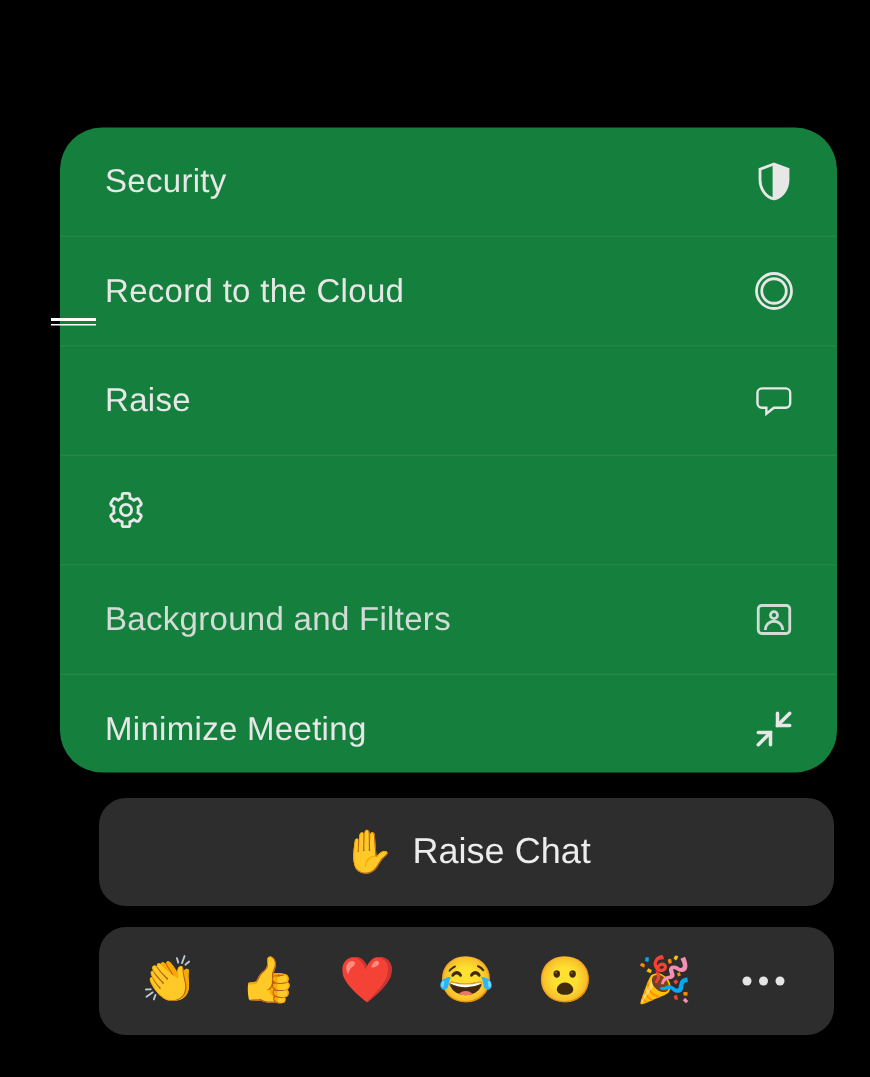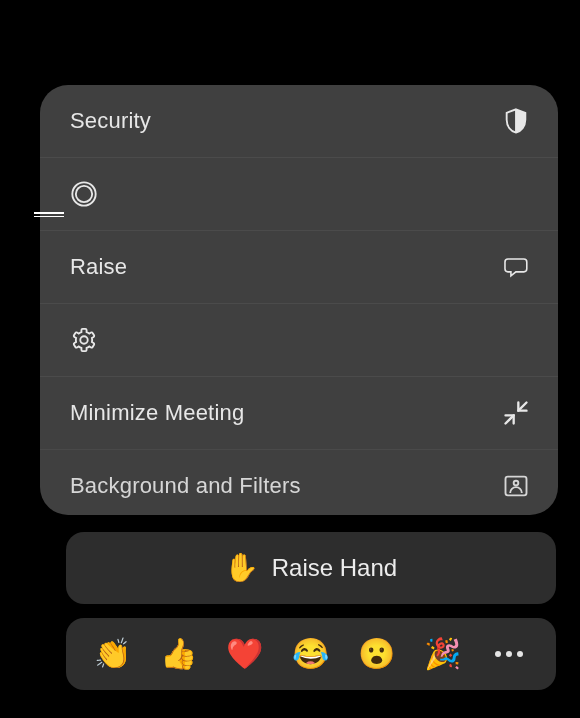--- a/index.html
+++ b/index.html
@@ -5,21 +5,21 @@
   * { box-sizing: border-box; margin: 0; padding: 0; }
   html, body { width: 580px; height: 718px; background: #000; font-family: -apple-system, "Helvetica Neue", Arial, sans-serif; overflow: hidden; }
   body { position: relative; }
 
   .panel {
     position: absolute;
     left: 40px;
     top: 85px;
     width: 518px;
     height: 430px;
-    background: #404040;
+    background: #15803d;
     border-radius: 28px;
     overflow: hidden;
   }
 
   .menu-list {
     display: flex;
     flex-direction: column;
     padding: 0;
   }
 
@@ -133,20 +133,21 @@
       <span class="icon">
         <svg viewBox="0 0 24 24" fill="none" stroke="#e7e7e7" stroke-width="1.6">
           <path d="M12 2 L20 5 V11 C20 16.5 16.5 21 12 22 C7.5 21 4 16.5 4 11 V5 Z"></path>
           <path d="M12 2 V22" stroke="#e7e7e7"></path>
           <path d="M12 2 L20 5 V11 C20 16.5 16.5 21 12 22 Z" fill="#e7e7e7" stroke="none"></path>
         </svg>
       </span>
     </div>
 
     <div class="menu-item">
+      <span class="label">Record to the Cloud</span>
       <span class="icon">
         <svg viewBox="0 0 24 24" fill="none" stroke="#e7e7e7" stroke-width="1.6">
           <circle cx="12" cy="12" r="10"></circle>
           <circle cx="12" cy="12" r="7"></circle>
         </svg>
       </span>
     </div>
 
     <div class="menu-item">
       <span class="label">Raise</span>
@@ -155,55 +156,55 @@
           <path d="M4 5 H20 A3 3 0 0 1 23 8 V15 A3 3 0 0 1 20 18 H12 L7 22 V18 H4 A3 3 0 0 1 1 15 V8 A3 3 0 0 1 4 5 Z" transform="scale(0.85) translate(2,1)"></path>
         </svg>
       </span>
     </div>
 
     <div class="menu-item">
       <span class="icon">
         <svg viewBox="0 0 24 24" fill="none" stroke="#e7e7e7" stroke-width="1.6">
           <circle cx="12" cy="12" r="3.2"></circle>
           <path d="M12 2.5 L13.2 2.5 A1 1 0 0 1 14.2 3.5 V5.2 A7.5 7.5 0 0 1 16.5 6.5 L18 5.6 A1 1 0 0 1 19.4 6 L20.6 8 A1 1 0 0 1 20.2 9.4 L18.8 10.3 A7.5 7.5 0 0 1 18.8 13.7 L20.2 14.6 A1 1 0 0 1 20.6 16 L19.4 18 A1 1 0 0 1 18 18.4 L16.5 17.5 A7.5 7.5 0 0 1 14.2 18.8 V20.5 A1 1 0 0 1 13.2 21.5 H10.8 A1 1 0 0 1 9.8 20.5 V18.8 A7.5 7.5 0 0 1 7.5 17.5 L6 18.4 A1 1 0 0 1 4.6 18 L3.4 16 A1 1 0 0 1 3.8 14.6 L5.2 13.7 A7.5 7.5 0 0 1 5.2 10.3 L3.8 9.4 A1 1 0 0 1 3.4 8 L4.6 6 A1 1 0 0 1 6 5.6 L7.5 6.5 A7.5 7.5 0 0 1 9.8 5.2 V3.5 A1 1 0 0 1 10.8 2.5 Z"></path>
+        </svg>
+      </span>
+    </div>
+
+    <div class="menu-item cut">
+      <span class="label">Background and Filters</span>
+      <span class="icon">
+        <svg viewBox="0 0 24 24" fill="none" stroke="#e7e7e7" stroke-width="1.6">
+          <rect x="3" y="4" width="18" height="16" rx="2"></rect>
+          <circle cx="12" cy="9.5" r="2"></circle>
+          <path d="M7 18 A5 5 0 0 1 17 18"></path>
         </svg>
       </span>
     </div>
 
     <div class="menu-item">
       <span class="label">Minimize Meeting</span>
       <span class="icon">
         <svg viewBox="0 0 24 24" fill="none" stroke="#e7e7e7" stroke-width="2" stroke-linecap="round">
           <path d="M14 3 L14 10 L21 10"></path>
           <path d="M21 3 L14 10"></path>
           <path d="M10 21 L10 14 L3 14"></path>
           <path d="M3 21 L10 14"></path>
         </svg>
       </span>
     </div>
 
-    <div class="menu-item cut">
-      <span class="label">Background and Filters</span>
-      <span class="icon">
-        <svg viewBox="0 0 24 24" fill="none" stroke="#e7e7e7" stroke-width="1.6">
-          <rect x="3" y="4" width="18" height="16" rx="2"></rect>
-          <circle cx="12" cy="9.5" r="2"></circle>
-          <path d="M7 18 A5 5 0 0 1 17 18"></path>
-        </svg>
-      </span>
-    </div>
-
   </div>
 </div>
 
 <div class="drag-indicator"></div>
 
 <div class="raise-hand-btn">
   <span class="emoji">✋</span>
-  <span class="label">Raise Hand</span>
+  <span class="label">Raise Chat</span>
 </div>
 
 <div class="reactions-bar">
   <div class="reaction">👏</div>
   <div class="reaction">👍</div>
   <div class="reaction">❤️</div>
   <div class="reaction">😂</div>
   <div class="reaction">😮</div>
   <div class="reaction">🎉</div>
   <div class="more-dots">

